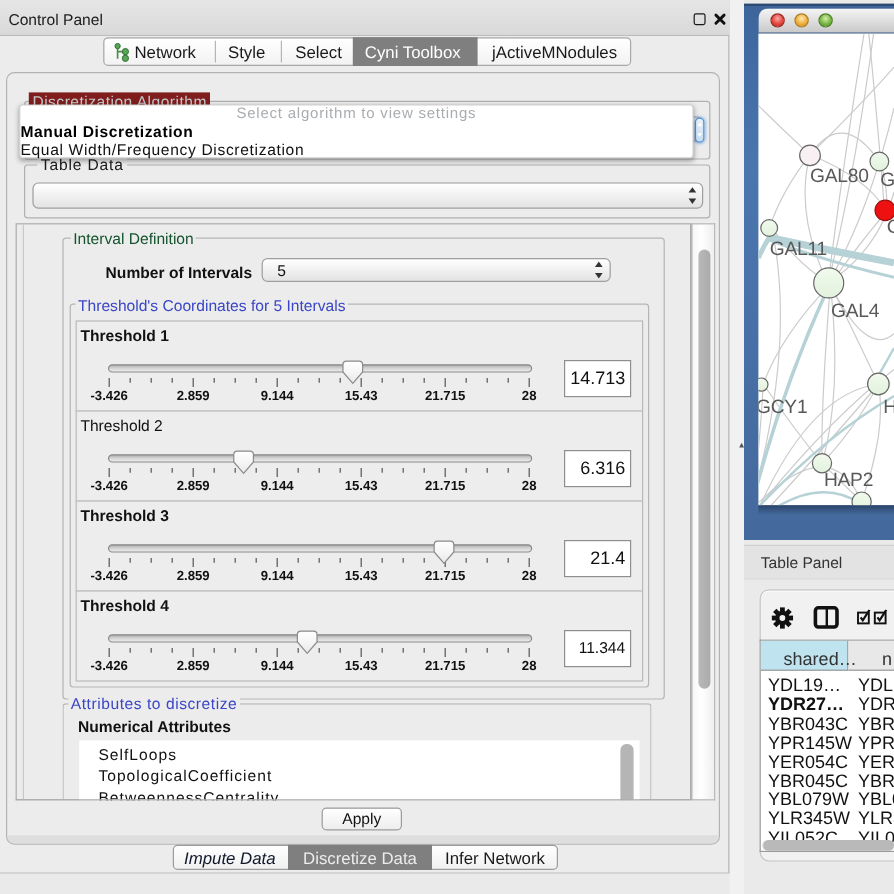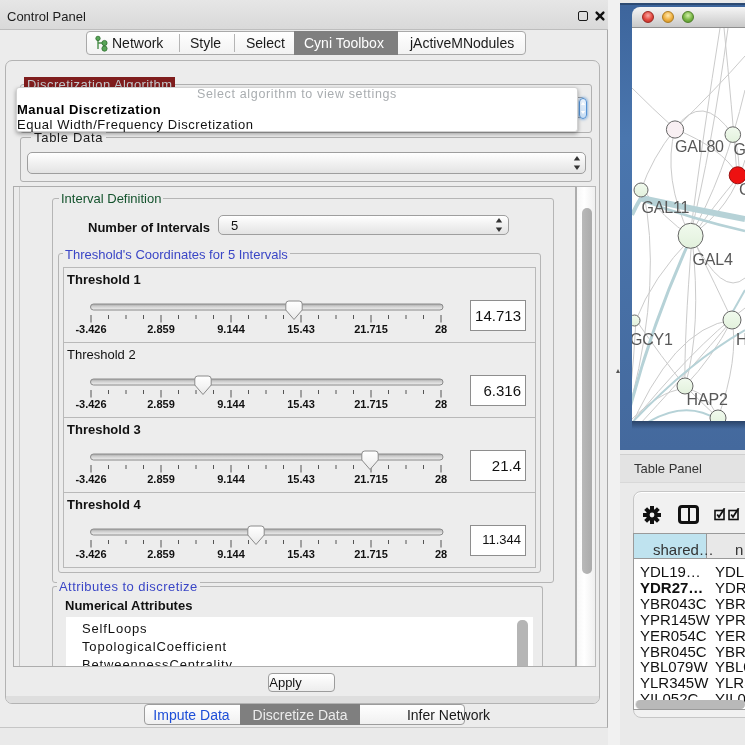--- a/index.html
+++ b/index.html
@@ -221,26 +221,26 @@
 <div class="abs" style="left:57px;top:579px;font-size:13px;letter-spacing:0.45px;color:#3a46c6;background:#ececec;padding:0 2px;">Attributes to discretize</div>
 <div class="abs" style="left:65px;top:598px;font-size:13px;font-weight:bold;color:#111;">Numerical Attributes</div>
 <div class="abs" style="left:66px;top:617px;width:467px;height:50px;background:#ffffff;"></div>
 <div class="abs" style="left:82px;top:621px;font-size:13px;letter-spacing:0.85px;color:#111;">SelfLoops</div>
 <div class="abs" style="left:82px;top:639px;font-size:13px;letter-spacing:0.85px;color:#111;">TopologicalCoefficient</div>
 <div class="abs" style="left:82px;top:657px;font-size:13px;letter-spacing:0.85px;color:#111;">BetweennessCentrality</div>
 <div class="abs" style="left:517px;top:620px;width:11px;height:47px;background:#b5b5b5;border-radius:5px 5px 0 0;"></div>
 <div class="abs" style="left:14px;top:667px;width:562px;height:7px;background:#ececec;"></div>
 <div class="abs" style="left:13px;top:666px;width:563px;height:1px;background:#adadad;"></div>
 <div class="abs" style="left:268px;top:673px;width:67px;height:18.5px;background:linear-gradient(#ffffff,#ededed);border:1px solid #9c9c9c;border-radius:4px;"></div>
-<div class="abs" style="left:252px;top:675px;width:67px;text-align:center;font-size:13px;color:#111;">Apply</div>
+<div class="abs" style="left:268px;top:675px;width:67px;text-align:center;font-size:13px;color:#111;">Apply</div>
 <div class="abs" style="left:143.5px;top:703.5px;width:321.5px;height:21.5px;background:linear-gradient(#ffffff,#f0f0f0);border:1px solid #9c9c9c;border-radius:4px;"></div>
 <div class="abs" style="left:240px;top:703.5px;width:120px;height:21.5px;background:#7f7f7f;"></div>
-<div class="abs" style="left:143px;top:706.5px;width:97px;text-align:center;font-size:14px;color:#1d4ed8;">Impute Data</div>
+<div class="abs" style="left:143px;top:706.5px;width:97px;text-align:center;font-size:14px;color:#0f172a;font-style:italic;">Impute Data</div>
 <div class="abs" style="left:240px;top:706.5px;width:120px;text-align:center;font-size:14px;color:#ececec;">Discretize Data</div>
-<div class="abs" style="left:360px;top:706.5px;width:105px;text-align:center;font-size:14px;color:#1a1a1a;margin-left:36px;">Infer Network</div>
+<div class="abs" style="left:360px;top:706.5px;width:105px;text-align:center;font-size:14px;color:#1a1a1a;">Infer Network</div>
 <div class="abs" style="left:16px;top:87px;width:562px;height:45px;background:#ffffff;border:1px solid #d2d2d2;border-radius:3px;box-shadow:0 2px 4px rgba(0,0,0,0.35);"></div>
 <div class="abs" style="left:16px;top:87px;width:562px;text-align:center;font-size:12.5px;letter-spacing:0.65px;color:#a9adb0;">Select algorithm to view settings</div>
 <div class="abs" style="left:17px;top:102px;font-size:13px;font-weight:bold;letter-spacing:0.5px;color:#000;">Manual Discretization</div>
 <div class="abs" style="left:17px;top:117px;font-size:13px;letter-spacing:0.55px;color:#111;">Equal Width/Frequency Discretization</div>
 <div class="abs" style="left:608px;top:0;width:12px;height:745px;background:#f1f1f1;"></div>
 <div class="abs" style="left:615.5px;top:369px;width:0;height:0;border-left:2px solid transparent;border-right:2px solid transparent;border-bottom:4.5px solid #555;"></div>
 <div class="abs" style="left:620px;top:3px;width:125px;height:447px;background:linear-gradient(#3d659c,#4a76ae 30%,#44699d);border-top:2px solid #2c4a72;"></div>
 <div class="abs" style="left:632px;top:7px;width:113px;height:21px;background:linear-gradient(#f5f5f5,#c9c9c9);border-radius:8px 0 0 0;border-bottom:1px solid #8f8f8f;"></div>
 <div class="abs" style="left:642px;top:11px;width:12px;height:12px;border-radius:50%;background:radial-gradient(circle at 50% 35%, #f8a9a4, #e2463d 55%, #b02a24);border:0.5px solid #9a2722;"></div>
 <div class="abs" style="left:662px;top:11px;width:12px;height:12px;border-radius:50%;background:radial-gradient(circle at 50% 35%, #ffe9b0, #eeaf3e 55%, #c2821f);border:0.5px solid #ad7d22;"></div>

